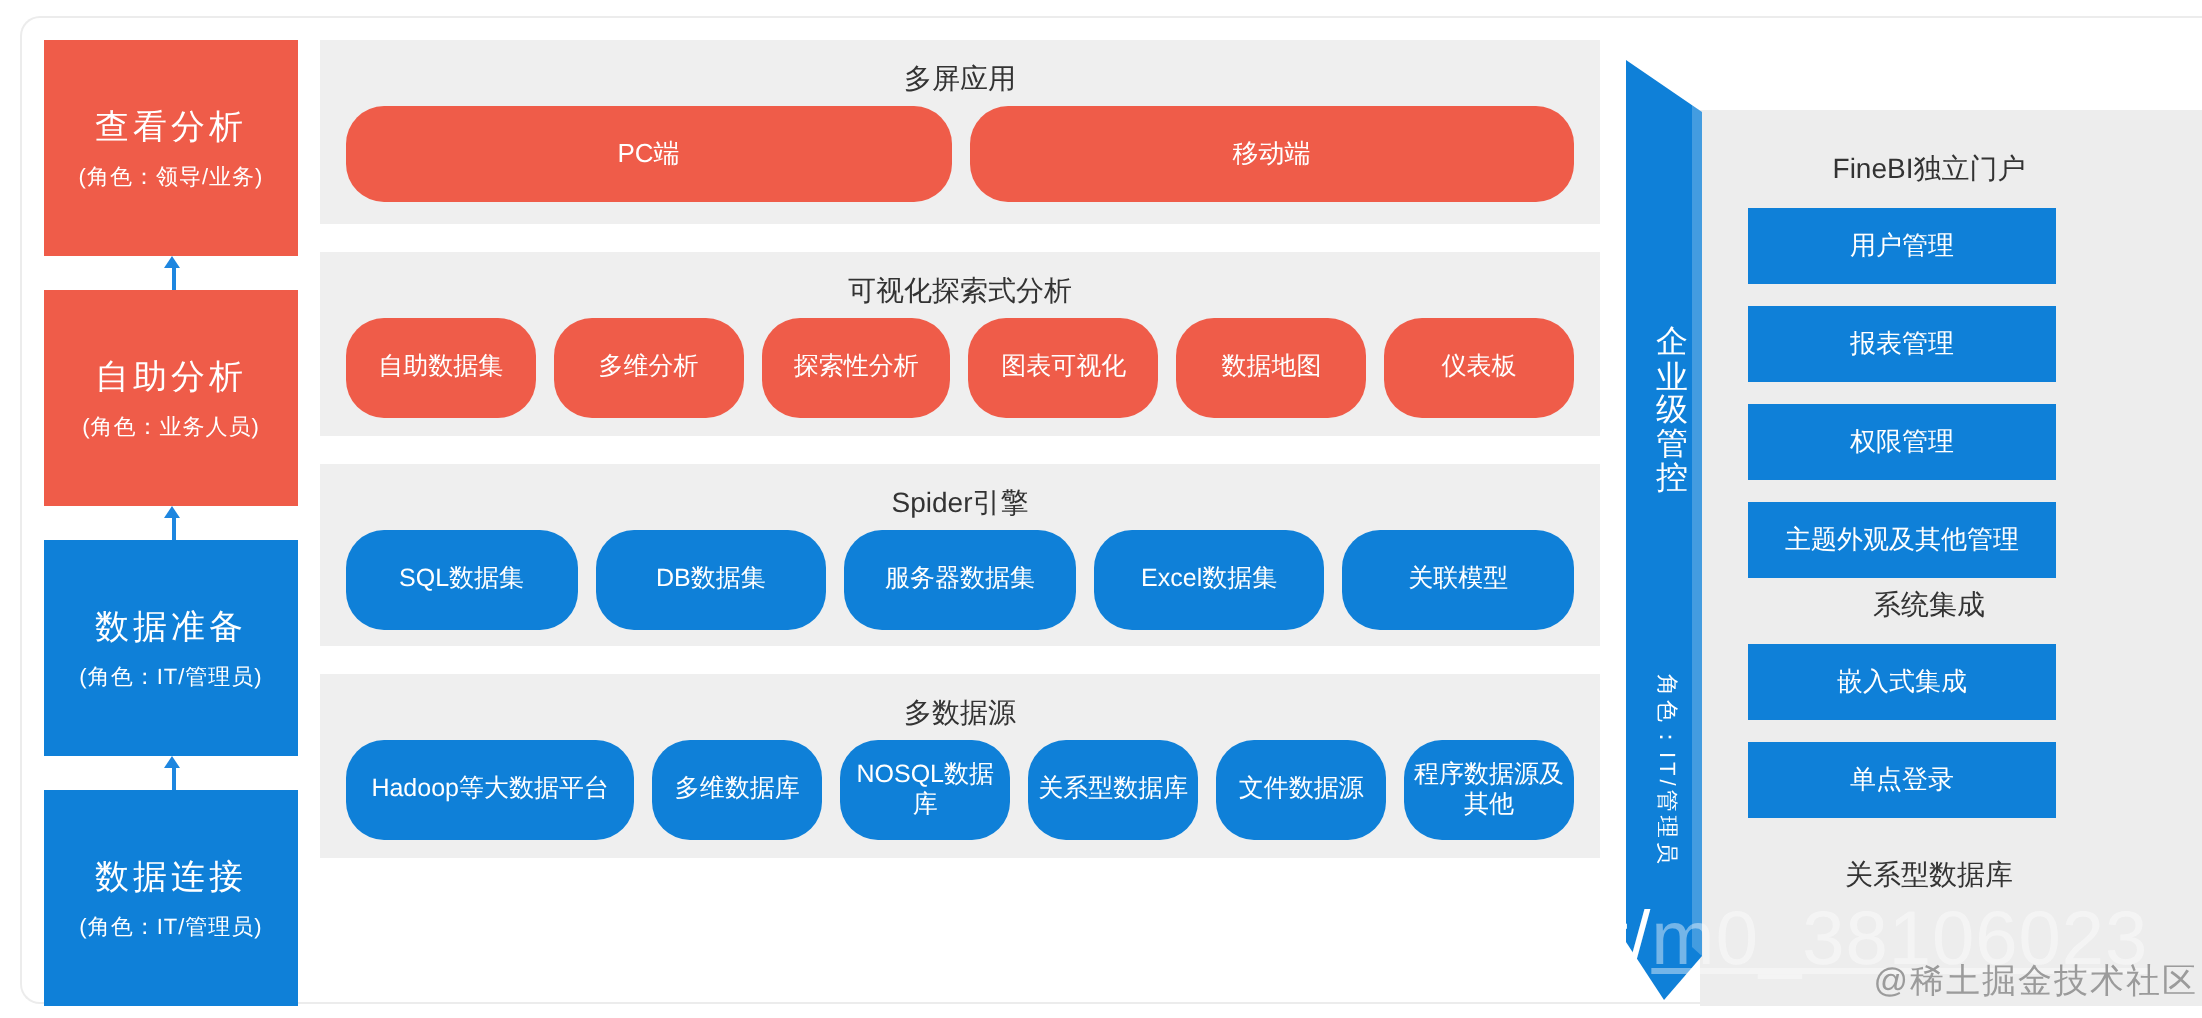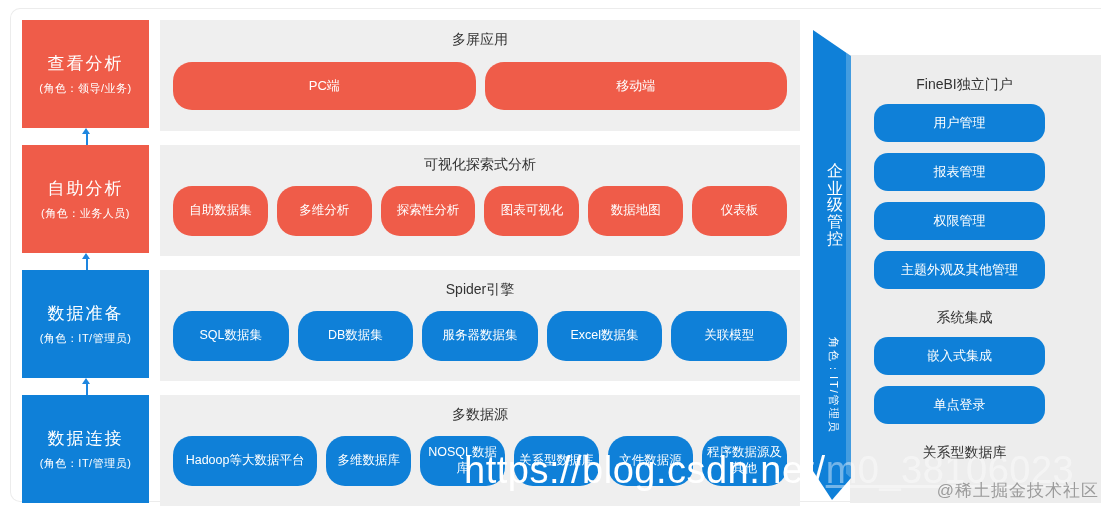--- a/index.html
+++ b/index.html
@@ -22,44 +22,44 @@
   .blue-bg{background:var(--blue,#0f80d8);}
   .flow-title{font-size:17px;letter-spacing:2px;}
   .flow-sub{font-size:11px;margin-top:6px;letter-spacing:0.5px;}
   .arrow{position:absolute;width:13px;height:17px;left:80px;}
   .arrow .shaft{position:absolute;left:6px;top:4px;bottom:0;width:1.5px;background:var(--arrow-blue,#1e86e0);}
   .arrow .head{position:absolute;left:2px;top:0;width:0;height:0;
     border-left:4.5px solid transparent;border-right:4.5px solid transparent;
     border-bottom:6.5px solid var(--arrow-blue,#1e86e0);}
   .a1{top:128px;} .a2{top:253px;} .a3{top:378px;}
   
-  .mid-col{position:absolute;left:160px;top:20px;width:640px;height:486px;
+  .mid-col{position:absolute;left:160px;top:20px;width:640px;height:409px;
     display:flex;flex-direction:column;gap:14px;}
   .panel{background:var(--panel-bg,#efefef);flex:1;display:flex;flex-direction:column;min-height:0;}
   .panel-title{text-align:center;color:var(--heading-text,#333);font-size:14px;margin-top:11px;}
   .items{flex:1;display:flex;align-items:center;gap:9px;padding:4px 13px 12px;}
   .btn{flex:1;height:50px;display:flex;align-items:center;justify-content:center;
     color:#fff;font-size:12.5px;text-align:center;line-height:1.25;padding:0 3px;border-radius:19px;}
   .btn.wide{flex:1.75;}
   .row-apps .btn{height:48px;font-size:13px;}
   
   .ribbon-svg{position:absolute;left:0;top:0;z-index:10;pointer-events:none;}
   .ribbon-title{position:absolute;left:824px;top:150px;z-index:11;color:#fff;
     writing-mode:vertical-rl;text-orientation:upright;font-size:16px;letter-spacing:17px;}
   .ribbon-sub{position:absolute;left:826px;top:337px;z-index:11;color:#fff;
     writing-mode:vertical-rl;text-orientation:sideways;font-size:11px;letter-spacing:2px;}
   
   .portal{position:absolute;left:850px;top:55px;width:251px;height:448px;z-index:5;
     background:var(--portal-bg,#ededed);box-sizing:border-box;padding-left:24px;}
   .portal-title{width:181px;text-align:center;color:var(--heading-text,#333);font-size:14px;}
   .pt-1{margin:21px 0 0;}
-  .pt-2{margin:20px 0 0;}
+  .pt-2{margin:5px 0 0;}
   .pt-3{margin:20px 0 0;}
-  .portal-btn{width:171px;height:38px;margin-top:10px;display:flex;align-items:center;
-    justify-content:center;color:#fff;font-size:13px;background:var(--blue,#0f80d8);border-radius:14px;}
+  .portal-btn{width:154px;height:38px;margin-top:10px;display:flex;align-items:center;
+    justify-content:center;color:#fff;font-size:13px;background:var(--blue,#0f80d8);}
   .portal-btn + .portal-btn{margin-top:11px;}
   .portal-section{display:flex;flex-direction:column;}
   
   .wm-line{position:absolute;left:464px;top:449px;z-index:50;font-size:38px;color:#fff;
     white-space:nowrap;letter-spacing:0.5px;}
   .wm-id{opacity:0.42;text-decoration:underline;}
   .wm-community{position:absolute;right:2px;top:479px;z-index:50;font-size:17px;
     color:var(--watermark-gray,#9b9b9b);letter-spacing:1px;}
 </style>
 </head>

